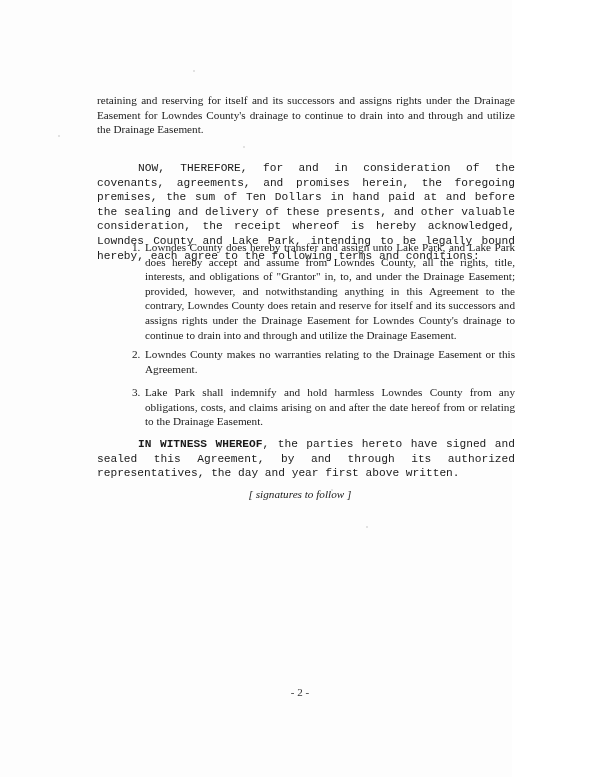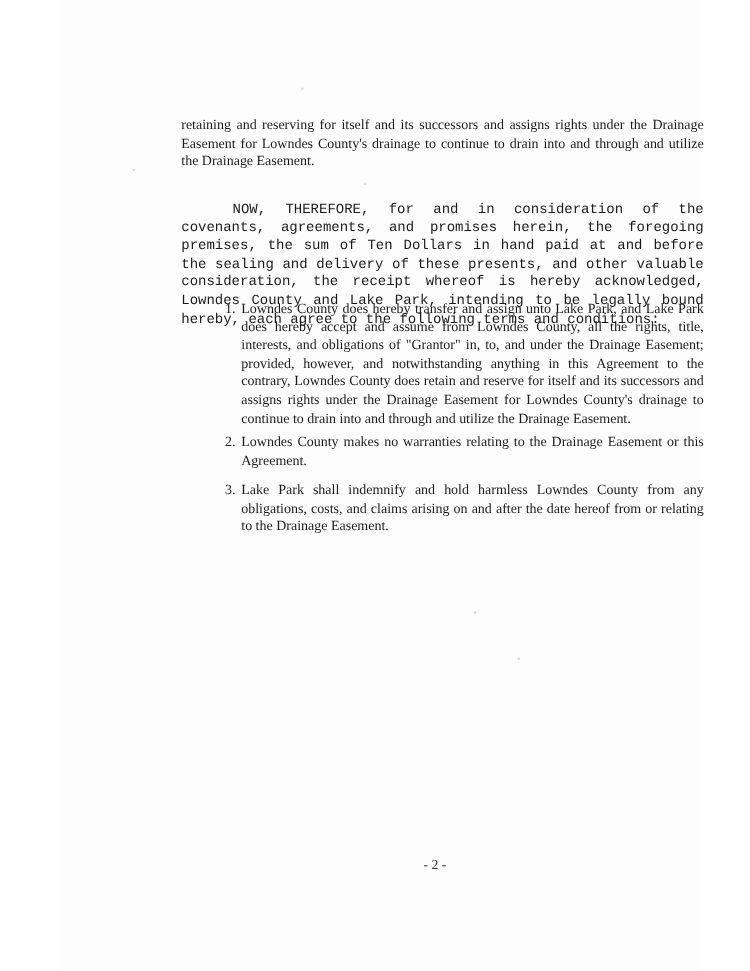--- a/index.html
+++ b/index.html
@@ -14,21 +14,20 @@
       overflow: hidden;
       font-family: "Liberation Serif", serif;
       color: #1a1a1a;
     }
     .page {
       position: absolute;
       left: 0; top: 0;
       width: 512px;
       height: 777px;
       background: #fdfdfd;
-      margin-left: 48px;
     }
     .para {
       position: absolute;
       left: 97px;
       width: 418px;
       font-size: 11.2px;
       line-height: 14.6px;
       text-align: justify;
       margin: 0;
     }
@@ -95,21 +94,23 @@
   <div class="list-item" style="top:347px;">
     <span class="list-num">2.</span>
     <span>Lowndes County makes no warranties relating to the Drainage Easement or this Agreement.</span>
   </div>
 
   <div class="list-item" style="top:385px;">
     <span class="list-num">3.</span>
     <span>Lake Park shall indemnify and hold harmless Lowndes County from any obligations, costs, and claims arising on and after the date hereof from or relating to the Drainage Easement.</span>
   </div>
 
+  <p class="para indent" style="top:437px;"><span class="bold">IN WITNESS WHEREOF</span><span>, the parties hereto have signed and sealed this Agreement, by and through its authorized representatives, the day and year first above written.</span></p>
 
+  <p class="centered italic" style="top:488px;">[ signatures to follow ]</p>
 
   <div class="page-number">- 2 -</div>
 
   <span class="speck" style="left:193px; top:70px;"></span>
   <span class="speck" style="left:243px; top:146px;"></span>
   <span class="speck" style="left:331px; top:489px;"></span>
   <span class="speck" style="left:366px; top:526px;"></span>
   <span class="speck" style="left:58px; top:135px;"></span>
 </div>
 

